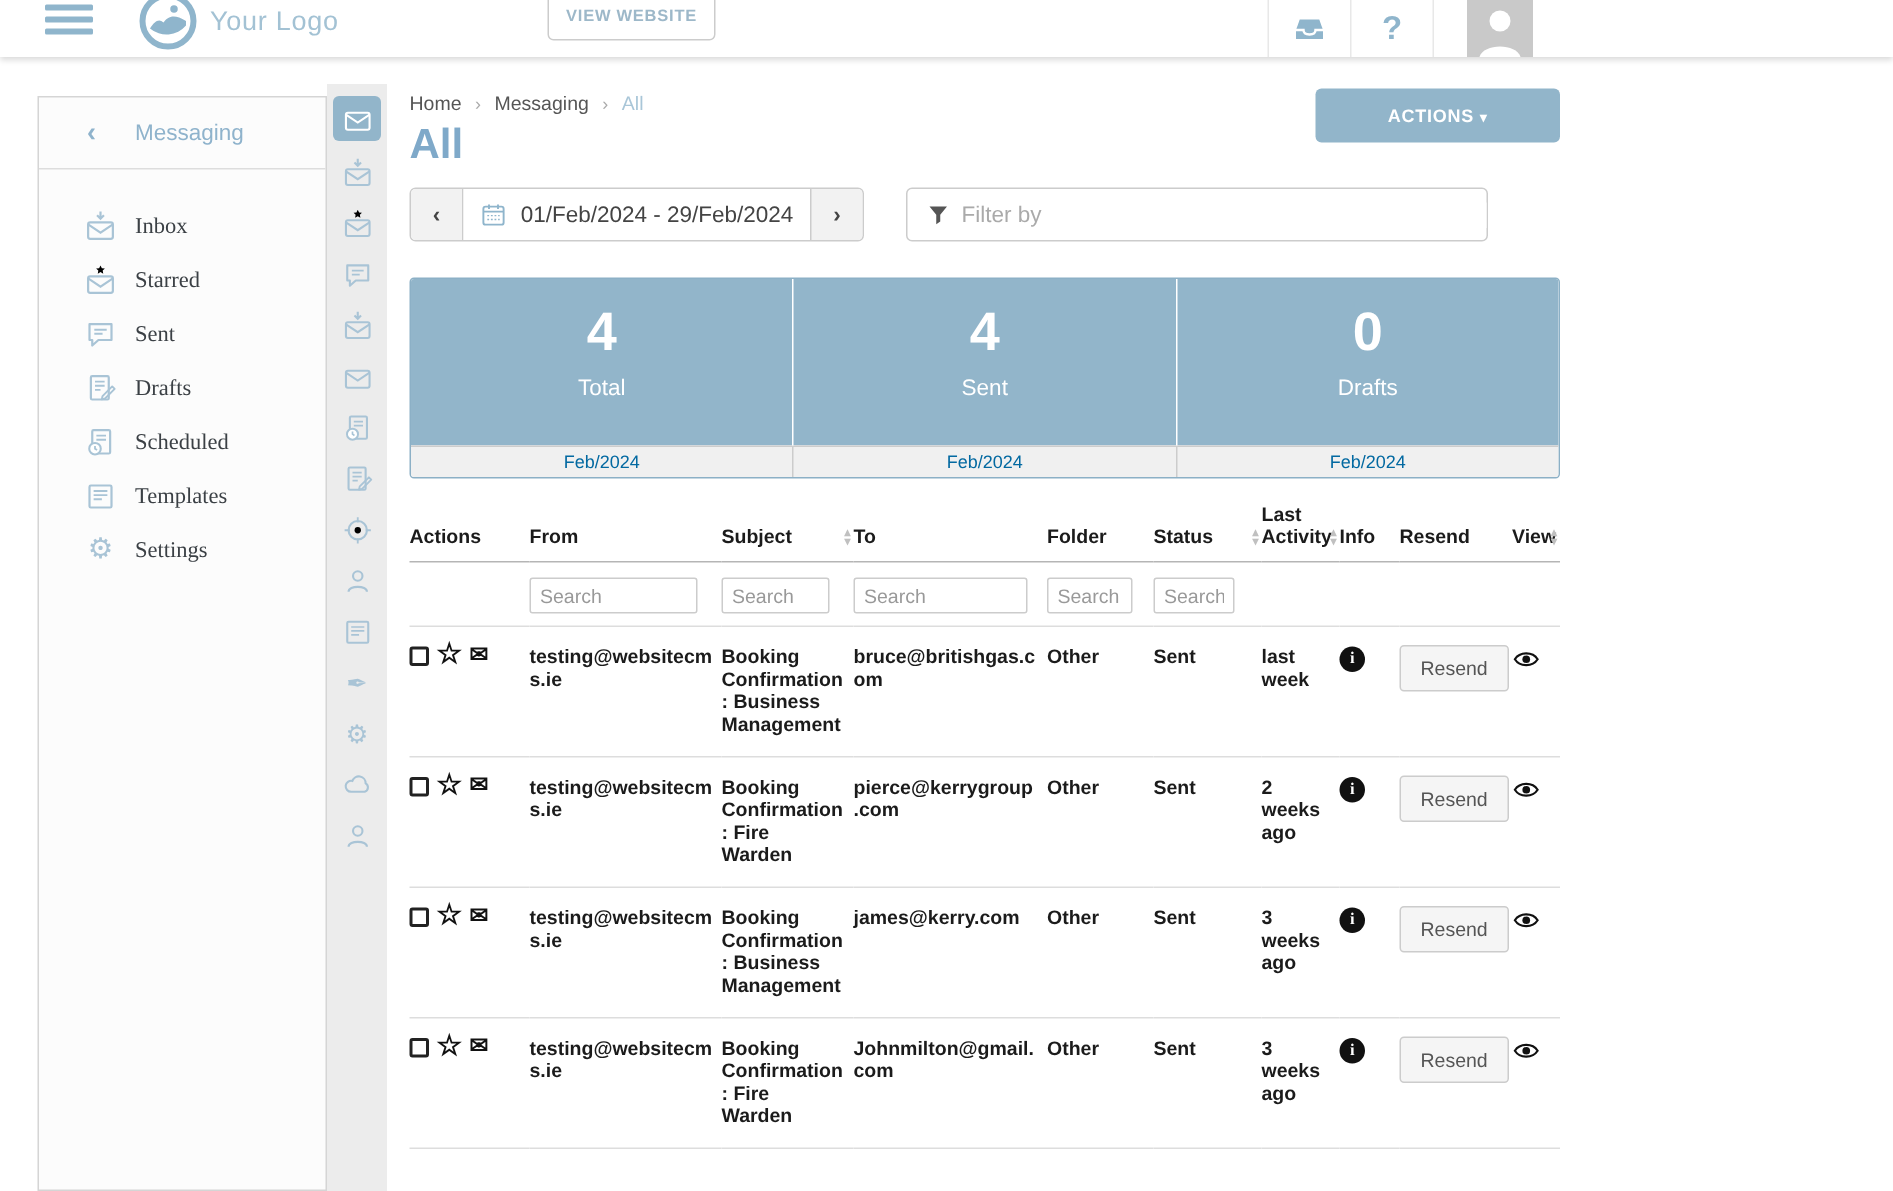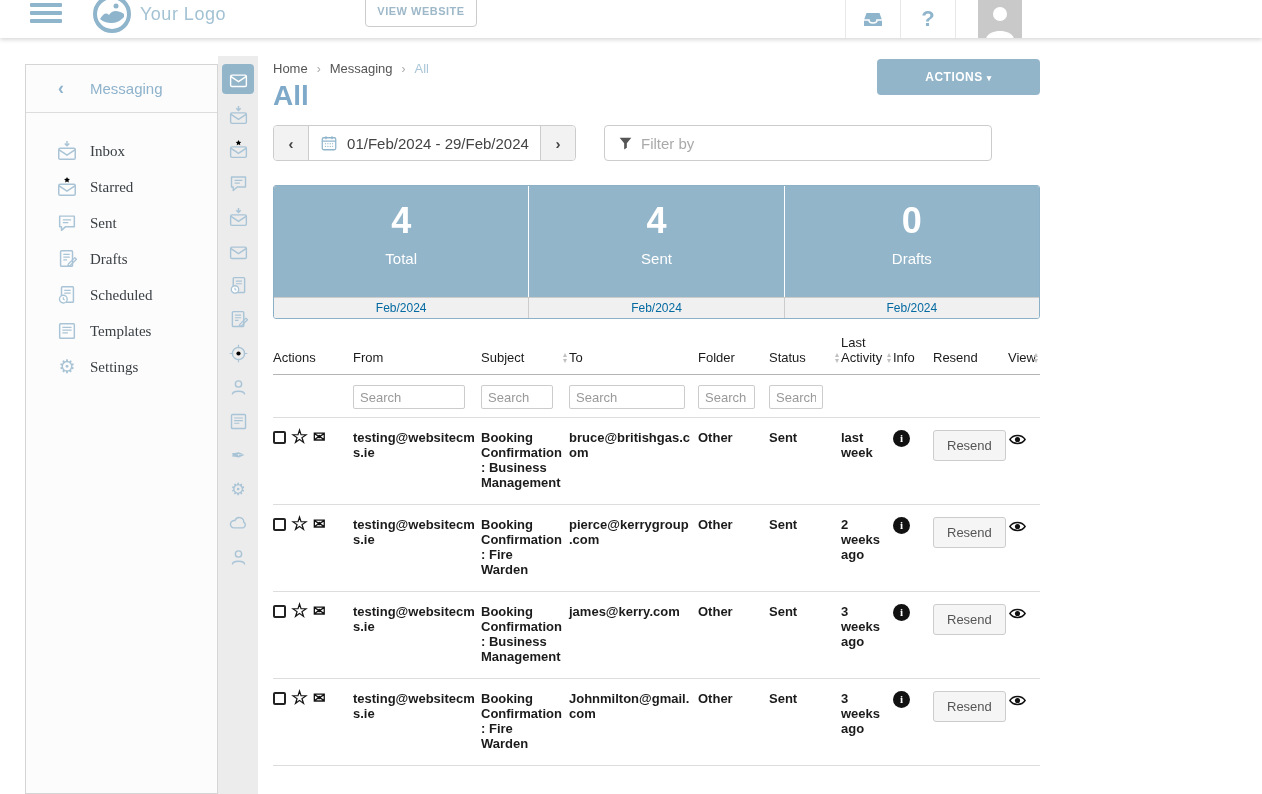--- a/index.html
+++ b/index.html
@@ -85,21 +85,21 @@
   .stat-period + .stat-period { border-left:1px solid #ccc; }
 
   
   .table-search { margin-top:16px; display:flex; justify-content:flex-end; align-items:center; }
   .table-search label { color:#999; font-size:14px; margin-right:4px; }
   .table-search input { width:163px; height:29px; border:1px solid #ccc; border-radius:2px; outline:none;
                         font-size:14px; padding:0 6px; font-family:"Liberation Sans", sans-serif; }
   table { width:767px; border-collapse:collapse; table-layout:fixed; margin-top:10px; }
   col.c0{width:80px} col.c1{width:128px} col.c2{width:88px} col.c3{width:129px} col.c4{width:71px}
   col.c5{width:72px} col.c6{width:52px} col.c7{width:40px} col.c8{width:75px} col.c9{width:32px}
-  th { text-align:left; font-size:13px; color:#1b1b1b; font-weight:normal; padding:6px 4px 9px 0;
+  th { text-align:left; font-size:13px; color:#1b1b1b; font-weight:bold; padding:6px 4px 9px 0;
        border-bottom:1px solid #b5b5b5; vertical-align:bottom; position:relative; cursor:pointer; }
   .sort-arrows { position:absolute; right:2px; bottom:10px; display:flex; flex-direction:column; line-height:6px;
                  color:#c0c0c0; font-size:8px; }
   tr.filter-row td { padding:10px 6px 8px 0; }
   tr.filter-row input { height:24px; border:1px solid #ccc; border-radius:2px; outline:none; padding:0 6px;
                         font-size:13px; color:#555; font-family:"Liberation Sans", sans-serif; }
   tr.filter-row input::placeholder { color:#999; }
   tbody tr.data-row td { border-top:1px solid #ddd; padding:12px 6px 14px 0; font-size:13px; font-weight:bold;
                          color:#1b1b1b; vertical-align:top; line-height:15px; word-wrap:break-word; }
   tbody tr.data-row:last-child td { border-bottom:1px solid #ddd; }

